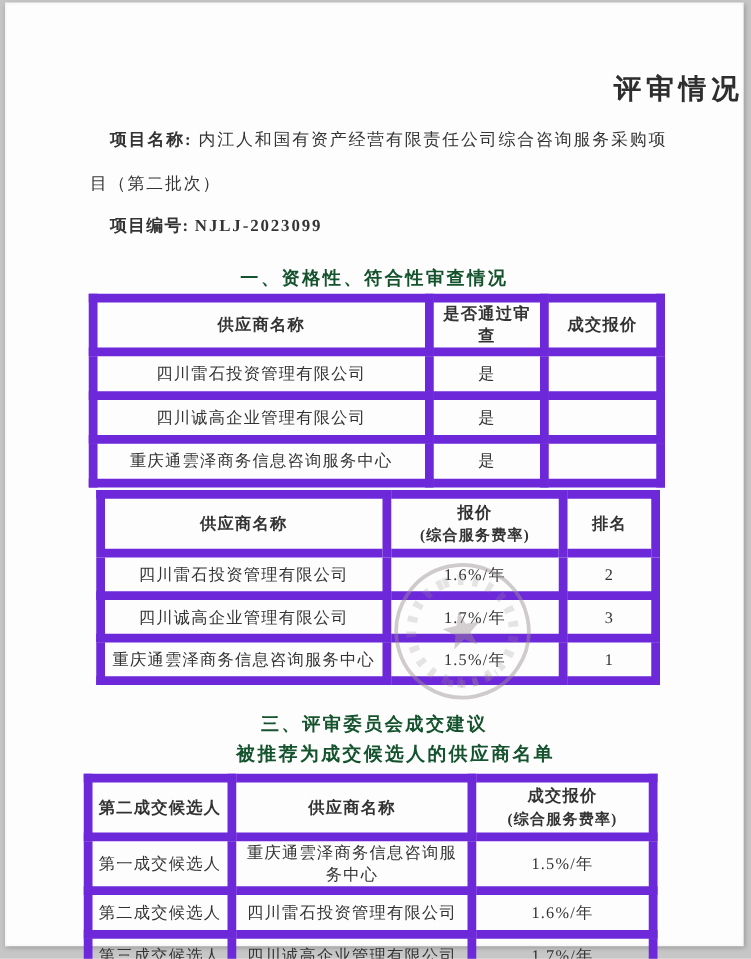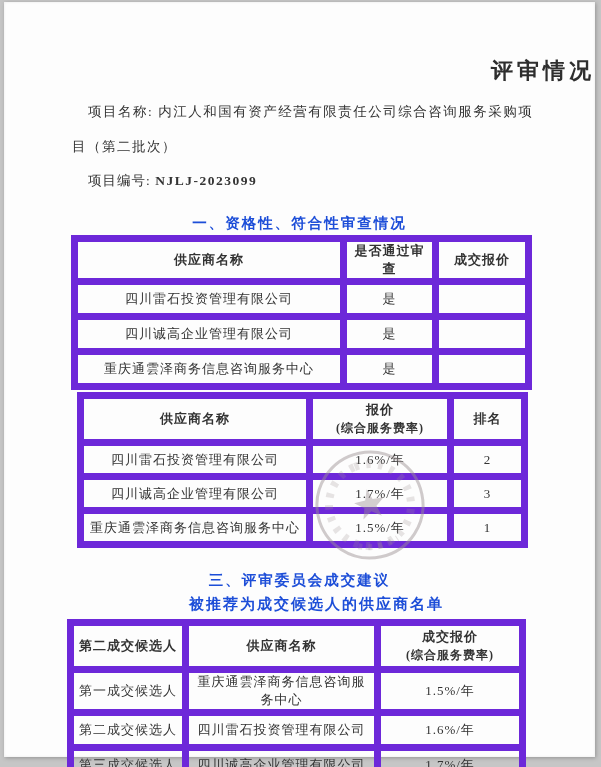--- a/index.html
+++ b/index.html
@@ -19,25 +19,25 @@
     font-size:22px;line-height:30px;font-weight:bold;letter-spacing:4px;color:#2e2e2e;
   }
   .project{
     margin:8px 52px 0 68px;font-size:13.5px;line-height:35px;
     text-indent:16px;letter-spacing:1.5px;color:#343434;
   }
   .project-no{
     margin:0 52px 0 68px;font-size:13.5px;line-height:34px;
     text-indent:16px;letter-spacing:1px;color:#343434;
   }
-  .lbl{font-weight:normal;}
+  .lbl{font-weight:bold;}
   .num{letter-spacing:1.5px;font-weight:bold;}
   .sec-heading{
     margin:0;text-align:center;font-size:14.5px;font-weight:bold;
-    letter-spacing:2px;color:#1d4ed8;
+    letter-spacing:2px;color:#14532d;
   }
   .h1{padding-top:14px;line-height:22px;}
   .h2{padding-top:7px;line-height:22px;}
   .h3{padding-top:20px;line-height:24px;}
   .h3sub{padding-top:0;line-height:24px;font-size:15px;padding-left:34px;}
   table{
     border-collapse:collapse;table-layout:fixed;
     font-size:13px;color:#333;
   }
   td{

